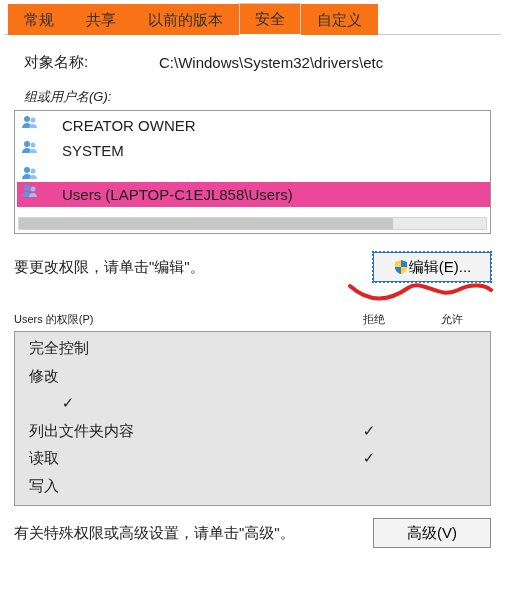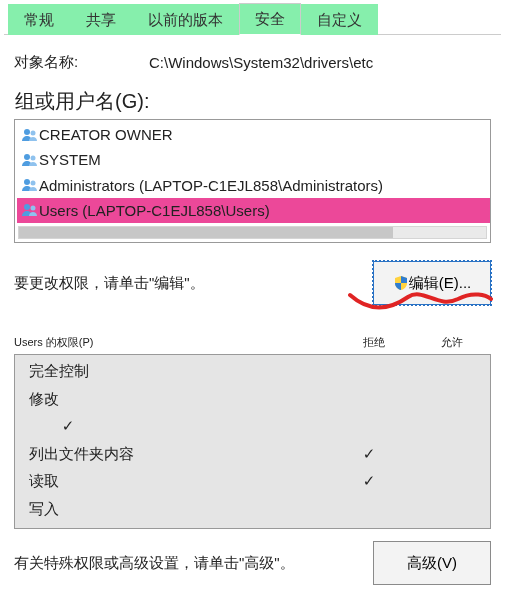--- a/index.html
+++ b/index.html
@@ -23,48 +23,48 @@
     height: 33px;
   }
   .tab {
     padding: 6px 15px 5px 15px;
     font-size: 15px;
     color: #333;
     cursor: default;
     border: 1px solid transparent;
     border-bottom: none;
     margin-bottom: -1px;
-    background: #86efac;
+    background: #f97316;
   }
   .tab.active {
     border: 1px solid #ccc;
     border-bottom: 1px solid #fff;
   }
 
   .content { padding: 14px 10px 0 10px; }
 
   .row { display: flex; align-items: center; }
-  .obj-row { margin: 4px 0 16px 0; }
+  .obj-row { margin: 4px 0 16px 10px; }
   .obj-label { width: 135px; font-size: 15px; }
   .obj-value { font-size: 15px; }
 
-  .gp-label { font-size: 20px; margin: 6px 0 4px 1px; }
+  .gp-label { font-size: 13px; margin: 6px 0 4px 10px; font-style: italic; }
 
   .listbox {
     border: 1px solid #999;
     background: #fff;
     height: 124px;
     overflow: hidden;
     position: relative;
   }
   .list-inner { padding: 2px 0 0 2px; }
   .principal {
     display: flex;
-    align-items: center;
-    gap: 0;
+    align-items: flex-start;
+    gap: 23px;
     padding: 1px 4px;
     font-size: 15px;
     line-height: 1.55;
     white-space: nowrap;
   }
   .principal.selected {
     background: #ec4899;
   }
   .gicon { width: 18px; height: 16px; flex-shrink: 0; }
   .gicon svg { display: block; }
@@ -86,21 +86,21 @@
   .editrow {
     display: flex;
     align-items: center;
     justify-content: space-between;
     margin-top: 18px;
     position: relative;
   }
   .editrow .txt { font-size: 15px; }
   .btn {
     min-width: 118px;
-    height: 44px;
+    height: 30px;
     border: 1px solid #8a8a8a;
     background: #f3f3f3;
     display: inline-flex;
     align-items: center;
     justify-content: center;
     gap: 0;
     font-size: 15px;
     font-family: inherit;
     cursor: default;
     padding: 0 10px;
@@ -203,21 +203,20 @@
       </div>
       <div class="principal">
         <span class="gicon">
           <svg viewBox="0 0 18 16">
                 <circle cx="6" cy="5" r="3" fill="#4f9de0"></circle>
                 <path d="M1 14c0-3 2.5-5 5-5s5 2 5 5z" fill="#4f9de0"></path>
                 <circle cx="12" cy="6" r="2.5" fill="#8fc2ee"></circle>
                 <path d="M8 14c0-2.5 2-4 4-4s4 1.5 4 4z" fill="#8fc2ee"></path>
               </svg>
         </span>
-        <span>Administrators (LAPTOP-C1EJL858\Administrators)</span>
       </div>
       <div class="principal selected">
         <span class="gicon">
           <svg viewBox="0 0 18 16">
                 <circle cx="6" cy="5" r="3" fill="#4f9de0"></circle>
                 <path d="M1 14c0-3 2.5-5 5-5s5 2 5 5z" fill="#4f9de0"></path>
                 <circle cx="12" cy="6" r="2.5" fill="#8fc2ee"></circle>
                 <path d="M8 14c0-2.5 2-4 4-4s4 1.5 4 4z" fill="#8fc2ee"></path>
               </svg>
         </span>

